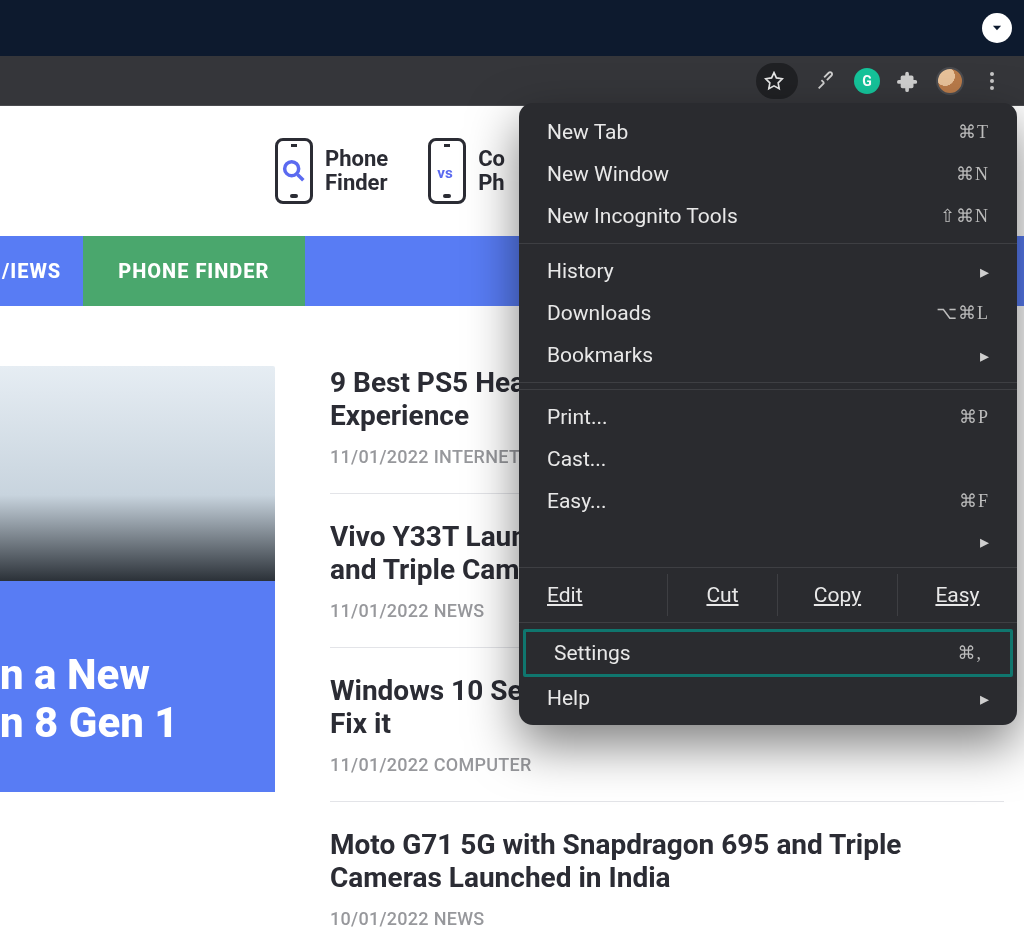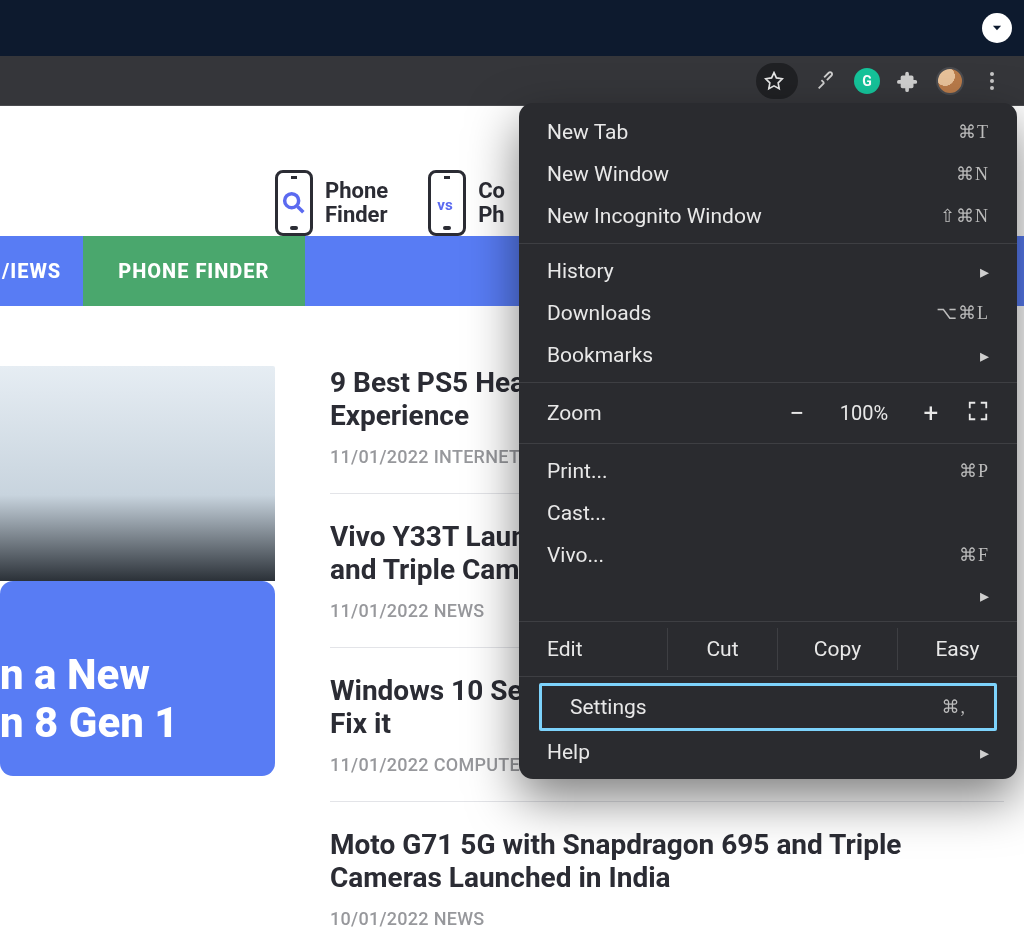--- a/index.html
+++ b/index.html
@@ -16,63 +16,63 @@
   .toolbar-icon { width:28px; height:28px; display:flex; align-items:center; justify-content:center; color:#cfcfcf; border-radius:50%; }
   .star-pill { background:#202124; padding:4px 10px 4px 4px; border-radius:20px; display:flex; align-items:center; }
   .grammarly { background:#15c39a; color:#fff; font-weight:700; border-radius:50%; width:26px; height:26px; font-size:14px; display:flex; align-items:center; justify-content:center;}
   .avatar { width:28px; height:28px; border-radius:50%; background: radial-gradient(circle at 30% 30%, #e8c29a 0 40%, #b97b4a 41% 100%); border:2px solid #4a4b4f;}
   .kebab-dots{ display:flex; flex-direction:column; gap:3px;}
   .kebab-dots span{ width:4px; height:4px; border-radius:50%; background:#c7c7c7; display:block;}
 
   
   .page { position:absolute; top:106px; left:0; right:0; bottom:0; background:#fff; }
 
-  .header-features { height:130px; display:flex; align-items:flex-end; gap:40px; padding-left:275px; }
+  .header-features { height:130px; display:flex; align-items:center; gap:40px; padding-left:275px; }
   .feature { display:flex; align-items:center; gap:12px; }
   .feature-icon-box { width:38px; height:66px; border:3px solid #2b2c34; border-radius:8px; position:relative; display:flex; align-items:center; justify-content:center;}
   .feature-icon-box::before, .feature-icon-box::after{content:""; position:absolute; left:50%; transform:translateX(-50%); width:6px; height:3px; background:#2b2c34;}
   .feature-icon-box::before{top:3px;}
   .feature-icon-box::after{bottom:3px; border-radius:2px; width:8px; height:4px;}
   .feature-label { font-weight:700; color:#2b2c34; font-size:22px; line-height:1.1; }
   .mag-svg,.vs-svg{ color:#5b6af0; }
 
   .navbar { height:70px; background:#587cf4; display:flex; align-items:center; color:#fff; font-weight:800; letter-spacing:1px; font-size:20px; }
   .nav-item { padding:0 22px; height:100%; display:flex; align-items:center; white-space:nowrap;}
   .nav-views { padding-left:2px; }
   .nav-highlight { background:#4aa76d; padding:0 35px; }
   .nav-spacer { flex:1; }
   .nav-search { font-weight:500; font-size:24px; letter-spacing:0; padding:0 30px 0 16px;}
 
   .content { display:flex; padding-top:60px; }
   .hero { width:275px; min-width:275px; }
   .hero-img { width:275px; height:215px; background:linear-gradient(to bottom,#e6edf3 0%, #c8d4de 60%, #2b3138 100%); border-top-right-radius:2px; }
-  .hero-blue { width:275px; background:#587cf4; color:#fff; font-weight:800; font-size:42px; line-height:1.15; padding:70px 16px 28px 0; text-align:left;border-radius:13px;}
+  .hero-blue { width:275px; background:#587cf4; color:#fff; font-weight:800; font-size:42px; line-height:1.15; padding:70px 16px 44px 0; text-align:left;}
 
   .articles { flex:1; padding-left:55px; padding-right:20px; }
   .article { border-bottom:1px solid #e3e4e8; padding: 0 0 26px 0; margin-bottom:26px;}
   .article:last-child{ border-bottom:none; }
   .article-title { font-size:28px; font-weight:700; color:#2b2c34; line-height:1.18; margin-bottom:14px;}
   .article-meta { color:#97989c; font-size:18px; font-weight:500; letter-spacing:0.3px;}
 
   
   .menu { position:absolute; top:103px; left:519px; width:498px; background:#2a2b2f; border-radius:14px; box-shadow:0 20px 50px rgba(0,0,0,.5); color:#e8e8e8; font-size:21px; padding:8px 0 6px; }
   .menu-row { display:flex; align-items:center; justify-content:space-between; padding:9px 28px; cursor:default; position:relative;}
   .menu-row .label { flex:1; }
   .shortcut { color:#bdbdbd; font-size:18px; letter-spacing:1px; font-family:-apple-system; text-align:right; min-width:60px;}
   .menu-sep { height:1px; background:#3e3f43; margin:6px 0; }
   .submenu-arrow { color:#cfcfcf; font-size:18px; margin-left:auto; padding-left:16px;}
   .zoom-controls{ display:flex; align-items:center; gap:26px; color:#e8e8e8;}
   .zoom-btn{ font-size:26px; width:20px; text-align:center;}
   .zoom-val{ font-size:20px; min-width:62px; text-align:center;}
   .fullscreen-icon svg{ width:22px; height:22px; }
-  .edit-row { padding:0; }
+  .edit-row { padding:0;text-decoration:underline; }
   .edit-grid{ display:grid; grid-template-columns: 1fr 110px 120px 120px; width:100%;}
   .edit-cell{ padding:9px 0; text-align:center; border-left:1px solid #3e3f43;}
   .edit-cell:first-child{ text-align:left; padding-left:28px; border-left:none;}
-  .highlight-settings{ border:3px solid #7dd3fc; border-radius:2px; margin:0 20px; }
+  .highlight-settings{ border:3px solid #0f766e; border-radius:2px; margin:0 4px; }
 
 </style>
 </head>
 <body>
 
 <div class="viewport">
 
   <div class="titlebar">
     <div class="titlebar-circle">
       <svg viewBox="0 0 24 24">
@@ -183,60 +183,47 @@
   <div class="menu">
     <div class="menu-row">
       <span class="label">New Tab</span>
         <span class="shortcut">⌘T</span>
     </div>
     <div class="menu-row">
       <span class="label">New Window</span>
         <span class="shortcut">⌘N</span>
     </div>
     <div class="menu-row">
-      <span class="label">New Incognito Window</span>
+      <span class="label">New Incognito Tools</span>
         <span class="shortcut">⇧⌘N</span>
     </div>
     <div class="menu-sep"></div>
     <div class="menu-row">
       <span class="label">History</span>
         <span class="submenu-arrow">▸</span>
     </div>
     <div class="menu-row">
       <span class="label">Downloads</span>
         <span class="shortcut">⌥⌘L</span>
     </div>
     <div class="menu-row">
       <span class="label">Bookmarks</span>
         <span class="submenu-arrow">▸</span>
     </div>
     <div class="menu-sep"></div>
-    <div class="menu-row">
-      <span class="label">Zoom</span>
-      <div class="zoom-controls">
-        <span class="zoom-btn">−</span>
-        <span class="zoom-val">100%</span>
-        <span class="zoom-btn">+</span>
-        <span class="fullscreen-icon">
-          <svg viewBox="0 0 24 24" fill="none" stroke="#e8e8e8" stroke-width="2">
-              <path d="M3 9V3h6M21 9V3h-6M3 15v6h6M21 15v6h-6"></path>
-            </svg>
-        </span>
-      </div>
-    </div>
     <div class="menu-sep"></div>
     <div class="menu-row">
       <span class="label">Print...</span>
         <span class="shortcut">⌘P</span>
     </div>
     <div class="menu-row">
       <span class="label">Cast...</span>
     </div>
     <div class="menu-row">
-      <span class="label">Vivo...</span>
+      <span class="label">Easy...</span>
         <span class="shortcut">⌘F</span>
     </div>
     <div class="menu-row">
         <span class="submenu-arrow">▸</span>
     </div>
     <div class="menu-sep"></div>
     <div class="menu-row edit-row">
       <div class="edit-grid">
         <div class="edit-cell">Edit</div>
         <div class="edit-cell">Cut</div>

